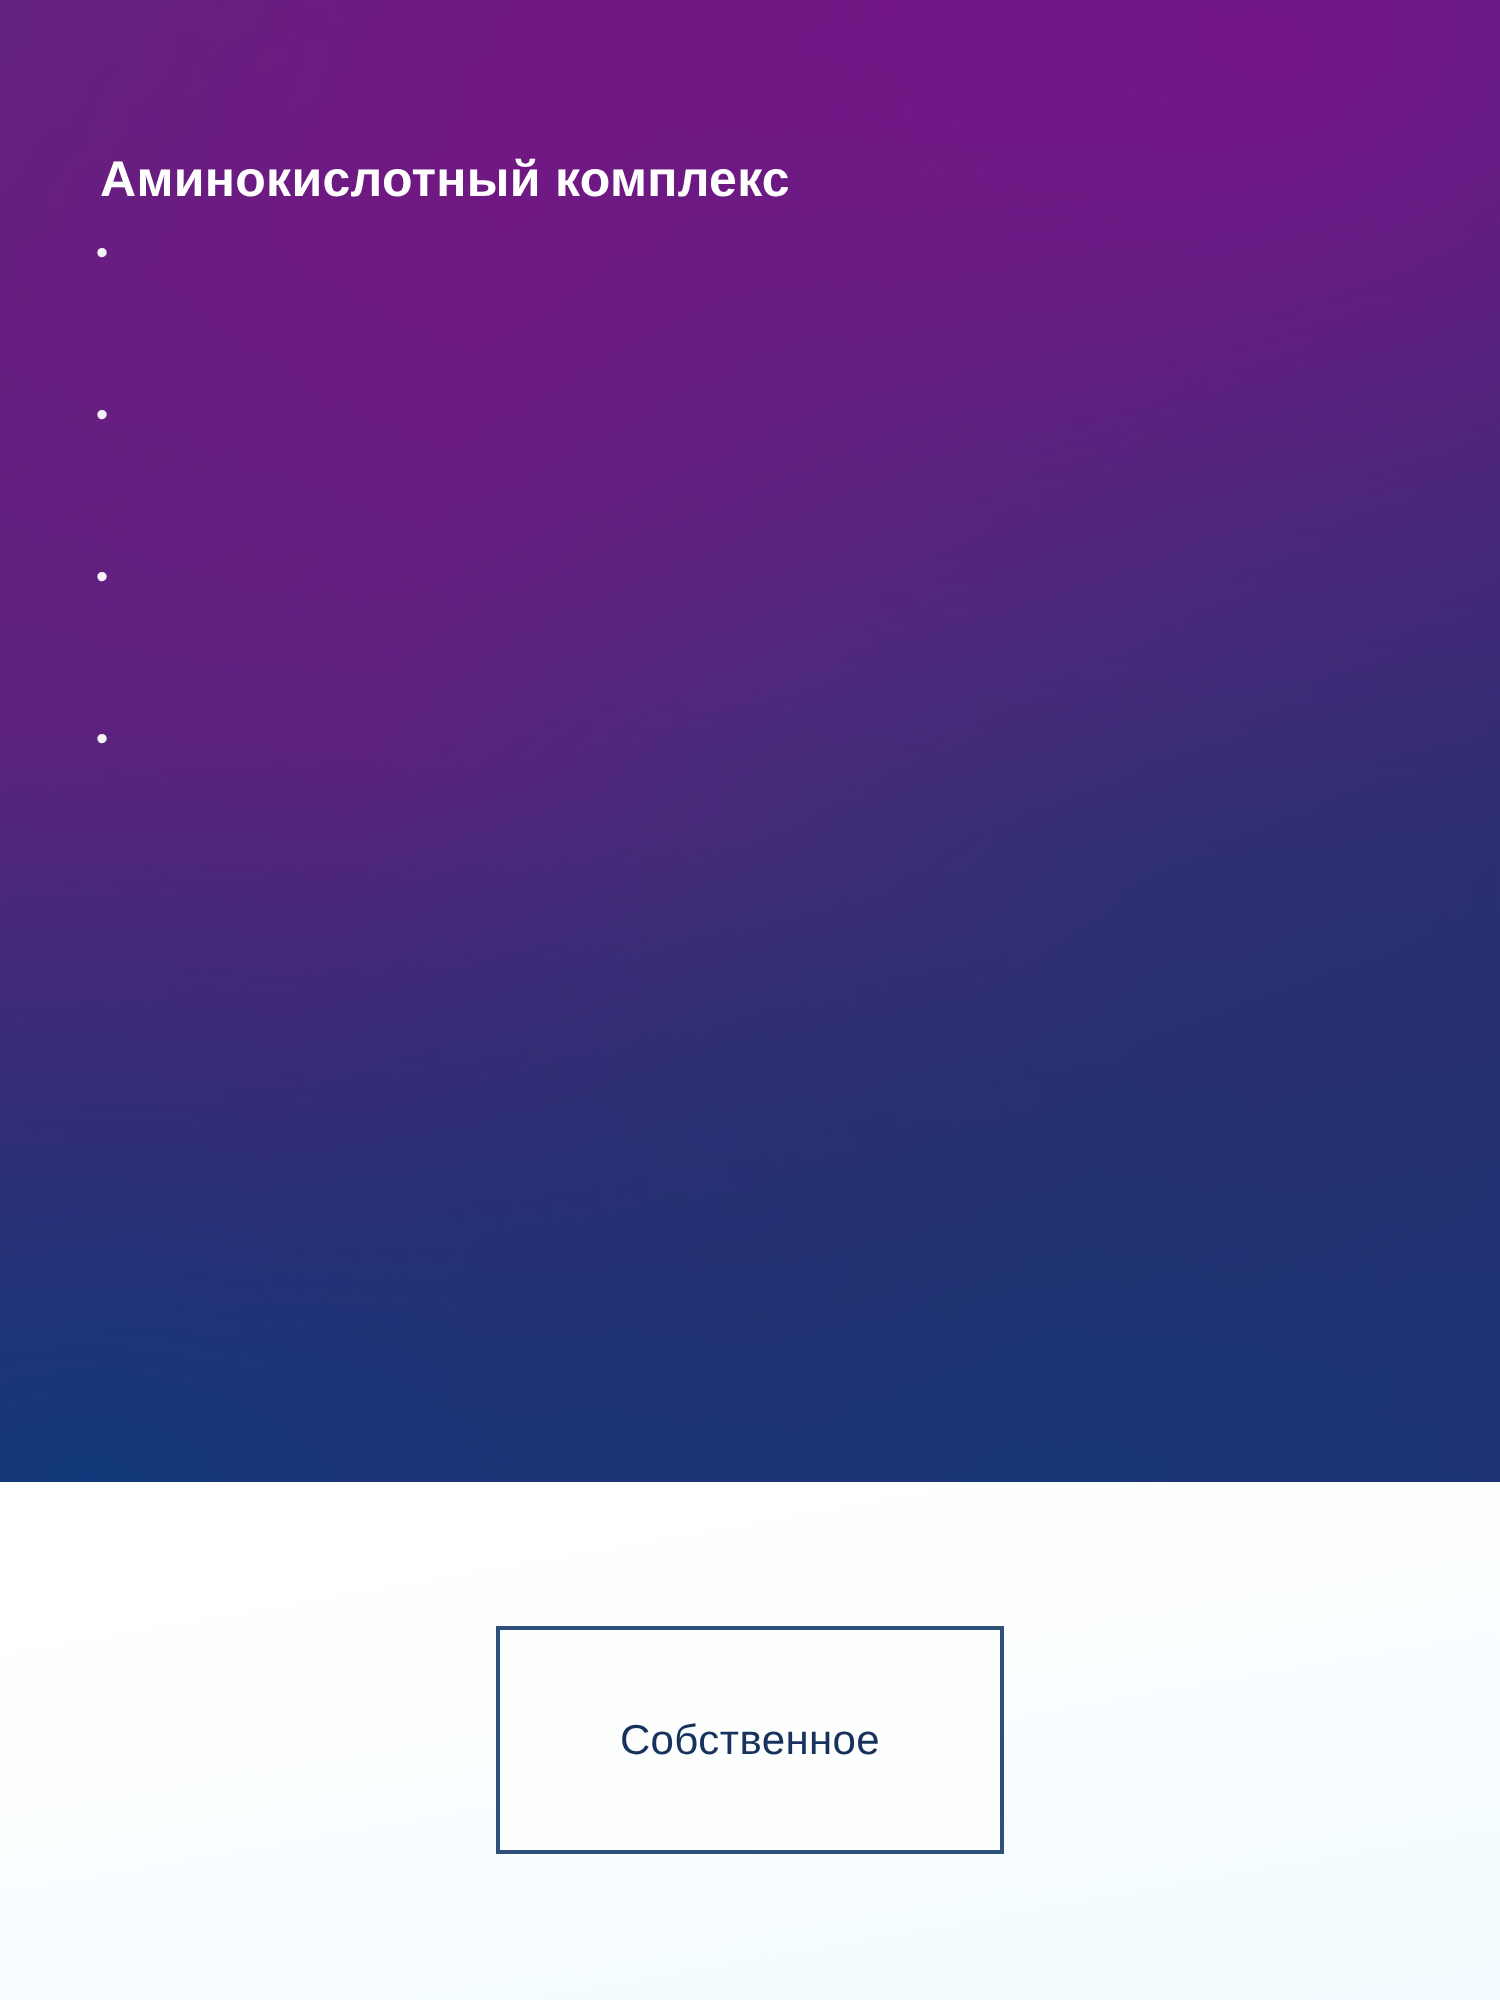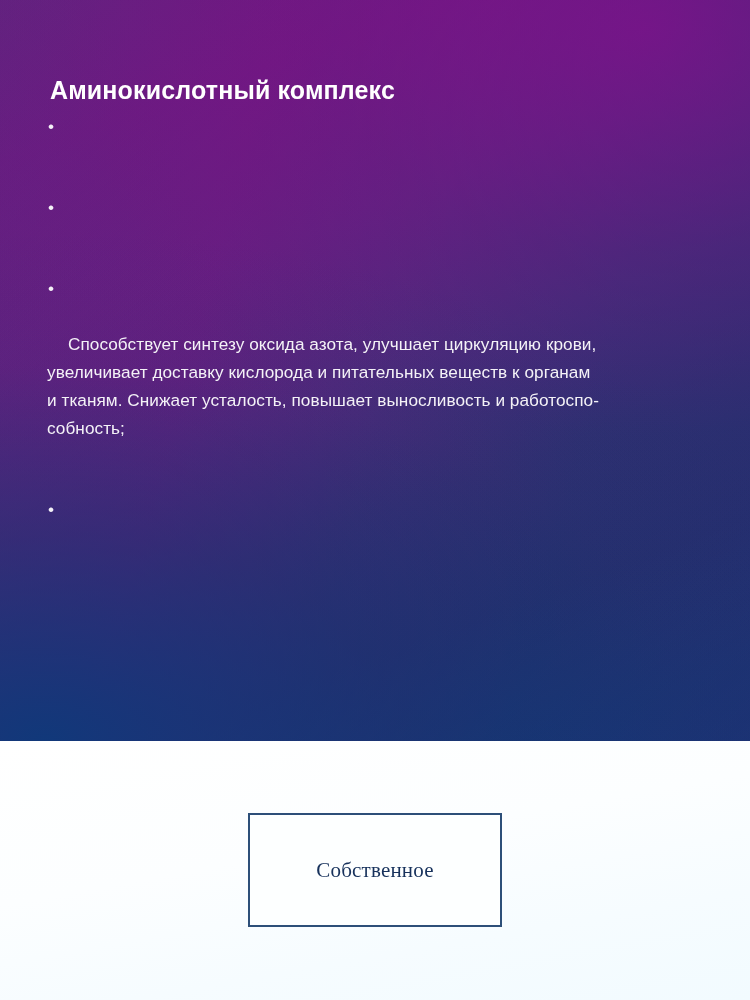--- a/index.html
+++ b/index.html
@@ -160,21 +160,20 @@
     align-items: center;
     justify-content: center;
   }
   .badge-line {
     color: #17325c;
     font-size: 21px;
     line-height: 31px;
     letter-spacing: 0.2px;
     text-align: center;
     white-space: nowrap;
-    font-family: Liberation Serif, serif;
   }
 </style>
 </head>
 <body>
 
 <div class="page">
 
   <div class="hero">
     <div class="hero-grad-a"></div>
     <div class="hero-grad-b"></div>
@@ -190,24 +189,20 @@
         <div class="bullet-item">
           <span class="dot">•</span>
         </div>
 
         <div class="bullet-item">
           <span class="dot">•</span>
         </div>
 
         <div class="bullet-item">
           <span class="dot">•</span>
-          <span class="btext">Способствует синтезу оксида азота, улучшает циркуляцию крови,
-увеличивает доставку кислорода и питательных веществ к органам
-и тканям. Снижает усталость, повышает выносливость и работоспо-
-собность;</span>
         </div>
 
         <div class="bullet-item">
           <span class="dot">•</span>
           
         </div>
 
       </div>
     </div>
   </div>

